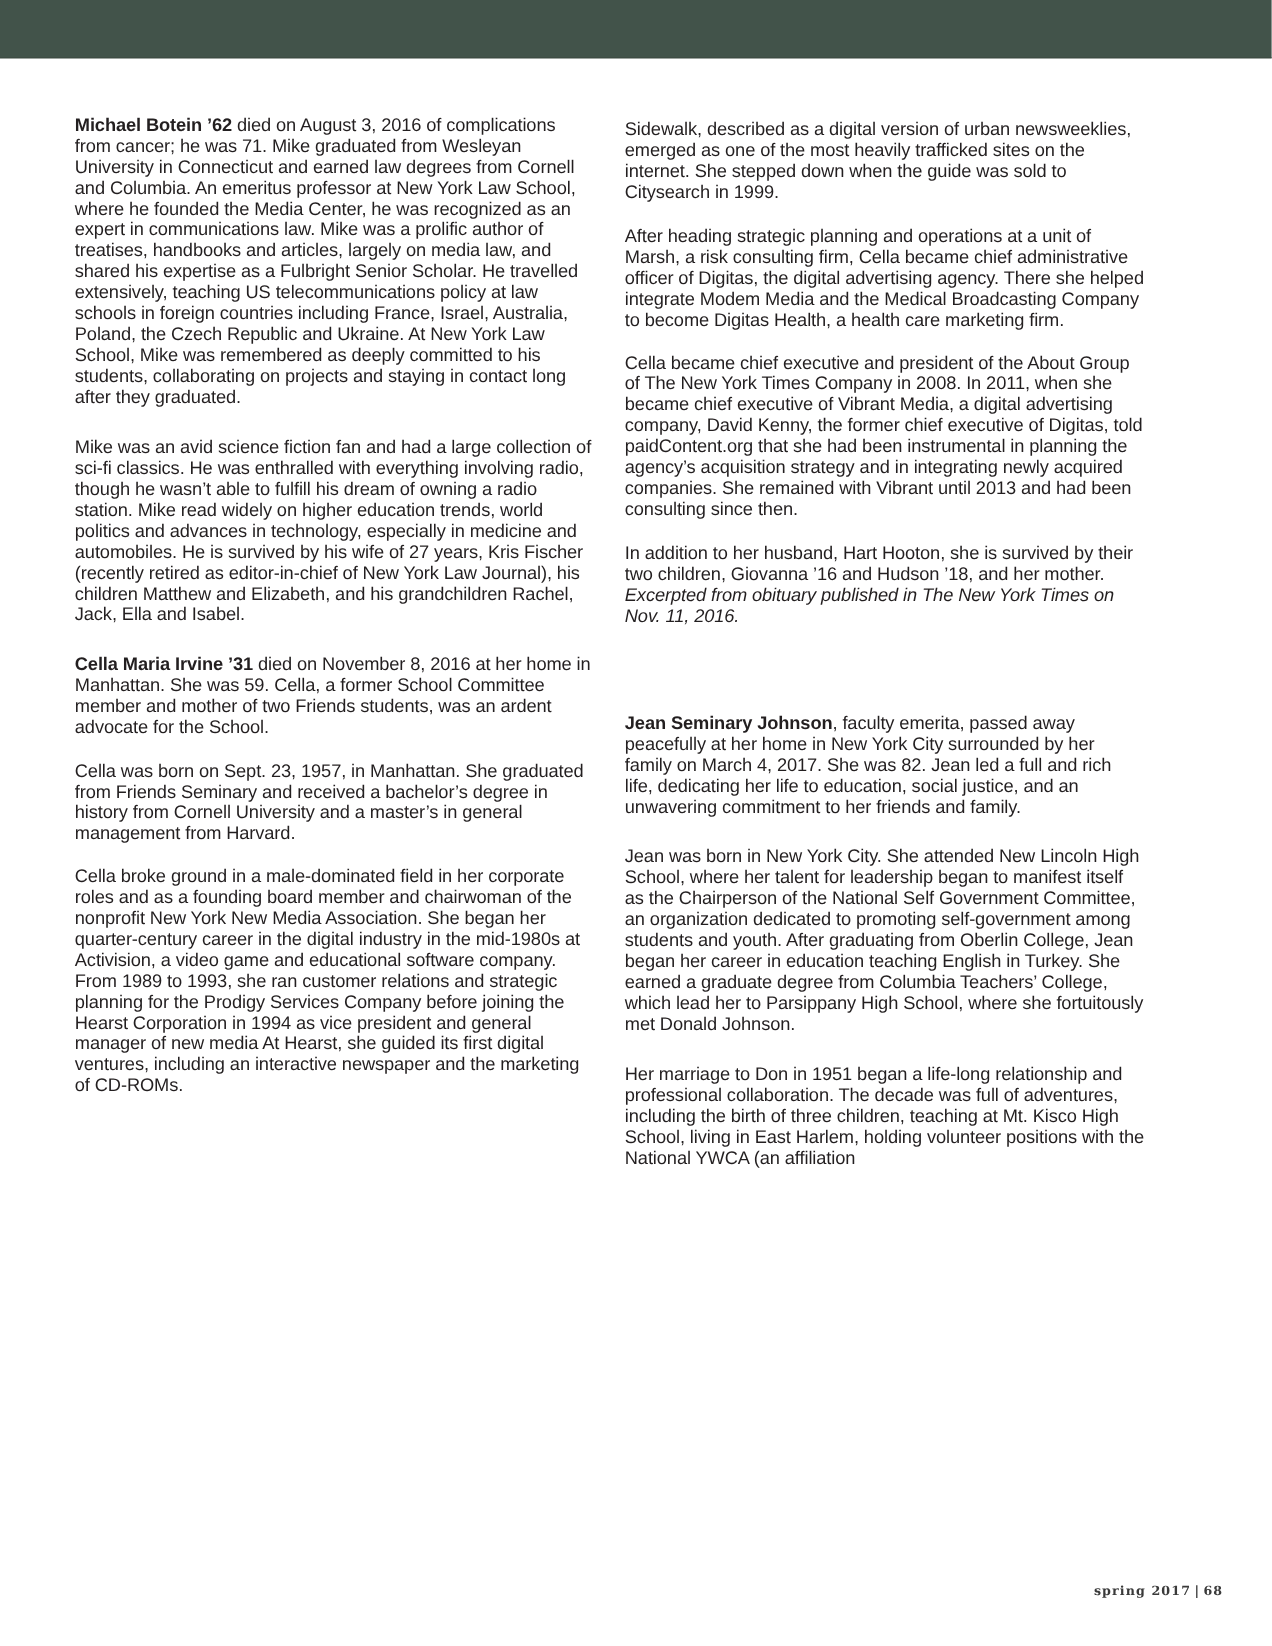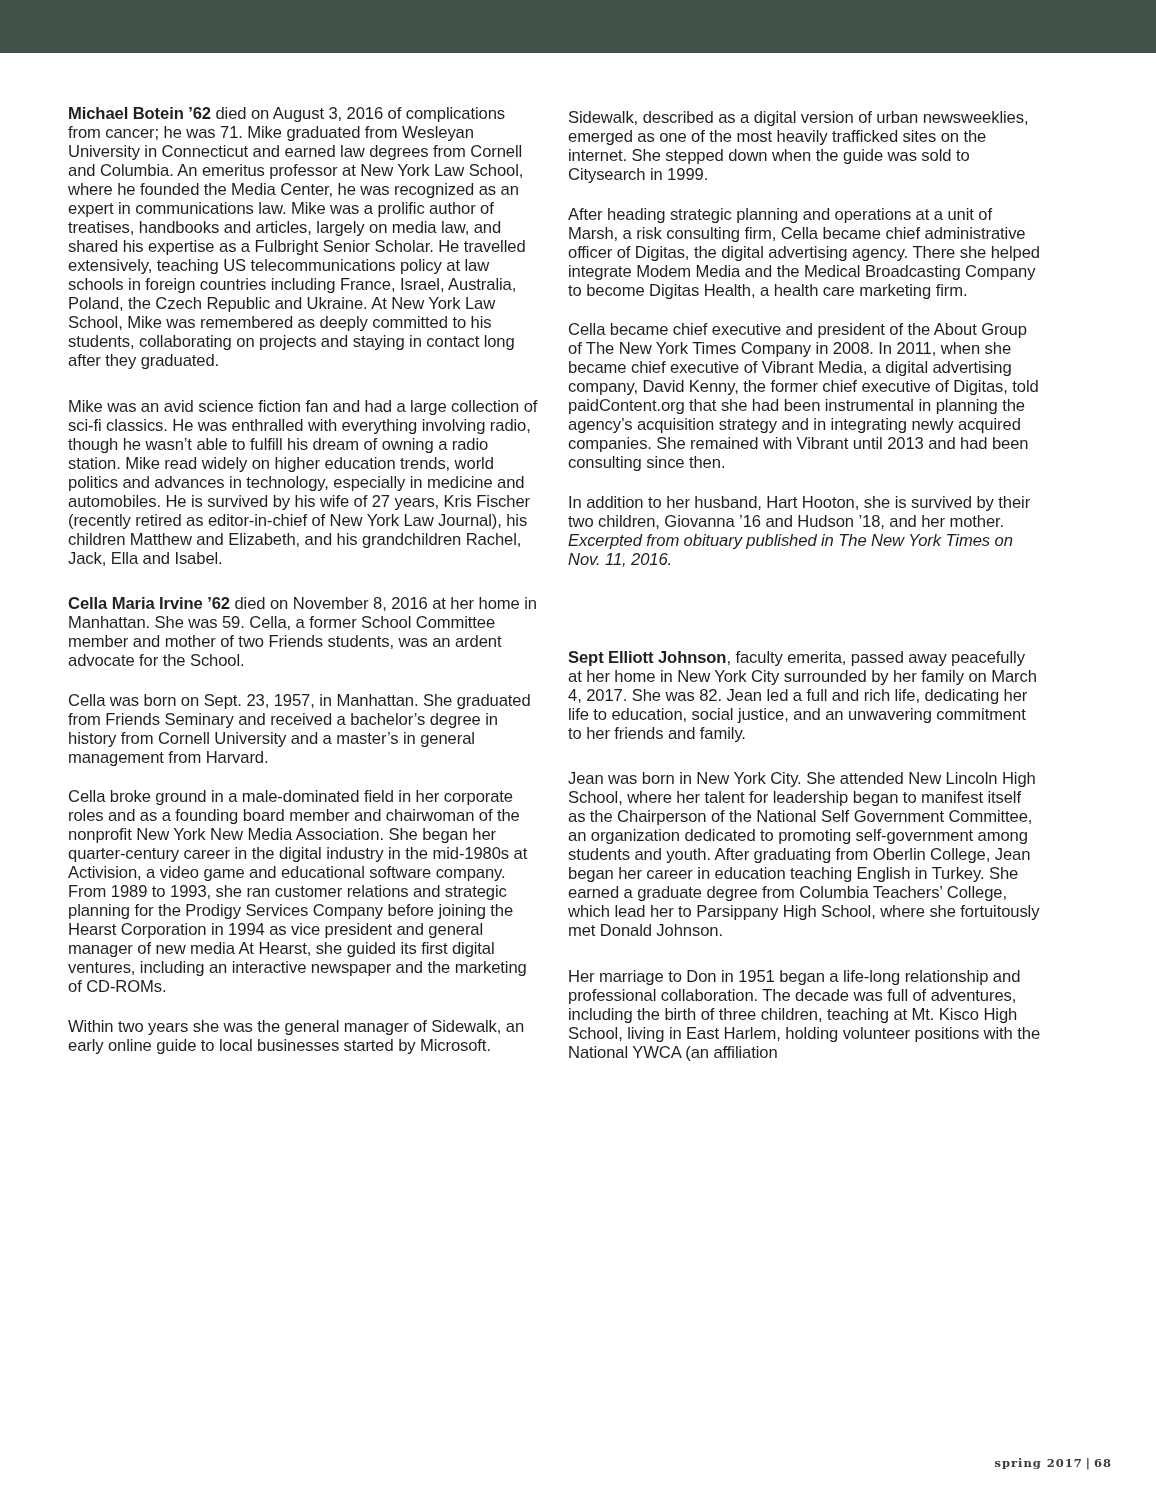--- a/index.html
+++ b/index.html
@@ -57,47 +57,45 @@
     }
     .folio {
       position: absolute;
       right: 44px;
       top: 1439px;
       font-family: "DejaVu Serif", serif;
       font-weight: bold;
       font-size: 11.5px;
       letter-spacing: 1px;
       color: #3a3a3a;
-      margin-top: 17px;
     }
     .folio .sep {
       padding: 0 3px;
     }
   </style>
 </head>
 <body>
 
 <div class="top-band"></div>
 
 <div class="column col-left">
   <p class="para gap-lg"><span class="name">Michael Botein ’62</span><span> died on August 3, 2016 of complications from cancer; he was 71. Mike graduated from Wesleyan University in Connecticut and earned law degrees from Cornell and Columbia. An emeritus professor at New York Law School, where he founded the Media Center, he was recognized as an expert in communications law. Mike was a prolific author of treatises, handbooks and articles, largely on media law, and shared his expertise as a Fulbright Senior Scholar. He travelled extensively, teaching US telecommunications policy at law schools in foreign countries including France, Israel, Australia, Poland, the Czech Republic and Ukraine. At New York Law School, Mike was remembered as deeply committed to his students, collaborating on projects and staying in contact long after they graduated.</span></p>
   <p class="para gap-lg">Mike was an avid science fiction fan and had a large collection of sci-fi classics. He was enthralled with everything involving radio, though he wasn’t able to fulfill his dream of owning a radio station. Mike read widely on higher education trends, world politics and advances in technology, especially in medicine and automobiles. He is survived by his wife of 27 years, Kris Fischer (recently retired as editor-in-chief of New York Law Journal), his children Matthew and Elizabeth, and his grandchildren Rachel, Jack, Ella and Isabel.</p>
 
-  <p class="para"><span class="name">Cella Maria Irvine ’62</span><span> died on November 8, 2016 at her home in Manhattan. She was 59. Cella, a former School Committee member and mother of two Friends students, was an ardent advocate for the School.</span></p>
+  <p class="para"><span class="name">Cella Maria Irvine ’31</span><span> died on November 8, 2016 at her home in Manhattan. She was 59. Cella, a former School Committee member and mother of two Friends students, was an ardent advocate for the School.</span></p>
   <p class="para">Cella was born on Sept. 23, 1957, in Manhattan. She graduated from Friends Seminary and received a bachelor’s degree in history from Cornell University and a master’s in general management from Harvard.</p>
   <p class="para">Cella broke ground in a male-dominated field in her corporate roles and as a founding board member and chairwoman of the nonprofit New York New Media Association. She began her quarter-century career in the digital industry in the mid-1980s at Activision, a video game and educational software company. From 1989 to 1993, she ran customer relations and strategic planning for the Prodigy Services Company before joining the Hearst Corporation in 1994 as vice president and general manager of new media At Hearst, she guided its first digital ventures, including an interactive newspaper and the marketing of CD-ROMs.</p>
-  <p class="para">Within two years she was the general manager of Sidewalk, an early online guide to local businesses started by Microsoft.</p>
 </div>
 
 <div class="column col-right" style="top:108px;">
   <p class="para">Sidewalk, described as a digital version of urban newsweeklies, emerged as one of the most heavily trafficked sites on the internet. She stepped down when the guide was sold to Citysearch in 1999.</p>
   <p class="para">After heading strategic planning and operations at a unit of Marsh, a risk consulting firm, Cella became chief administrative officer of Digitas, the digital advertising agency. There she helped integrate Modem Media and the Medical Broadcasting Company to become Digitas Health, a health care marketing firm.</p>
   <p class="para">Cella  became chief executive and president of the About Group of The New York Times Company in 2008. In 2011, when she became chief executive of Vibrant Media, a digital advertising company, David Kenny, the former chief executive of Digitas, told paidContent.org that she had been instrumental in planning the agency’s acquisition strategy and in integrating newly acquired companies. She remained with Vibrant until 2013 and had been consulting since then.</p>
   <p class="para gap-xl"><span>In addition to her husband, Hart Hooton, she is survived by their two children, Giovanna ’16 and Hudson ’18, and her mother. </span><span class="italic">Excerpted from obituary published in The New York Times on Nov. 11, 2016.</span></p>
 
-  <p class="para gap-lg"><span class="name">Sept Elliott Johnson</span><span>, faculty emerita, passed away peacefully at her home in New York City surrounded by her family on March 4, 2017. She was 82. Jean led a full and rich life, dedicating her life to education, social justice, and an unwavering commitment to her friends and family.</span></p>
+  <p class="para gap-lg"><span class="name">Jean Seminary Johnson</span><span>, faculty emerita, passed away peacefully at her home in New York City surrounded by her family on March 4, 2017. She was 82. Jean led a full and rich life, dedicating her life to education, social justice, and an unwavering commitment to her friends and family.</span></p>
   <p class="para gap-lg">Jean was born in New York City. She attended New Lincoln High School, where her talent for leadership began to manifest itself as the Chairperson of the National Self Government Committee, an organization dedicated to promoting self-government among students and youth. After graduating from Oberlin College, Jean began her career in education teaching English in Turkey. She earned a graduate degree from Columbia Teachers’ College, which lead her to Parsippany High School, where she fortuitously met Donald Johnson.</p>
   <p class="para">Her marriage to Don in 1951 began a life-long relationship and professional collaboration. The decade was full of adventures, including the birth of three children, teaching at Mt. Kisco High School, living in East Harlem, holding volunteer positions with the National YWCA (an affiliation</p>
 </div>
 
 <div class="folio">
   <span>spring 2017</span><span class="sep">|</span><span>68</span>
 </div>
 
 </body></html>

